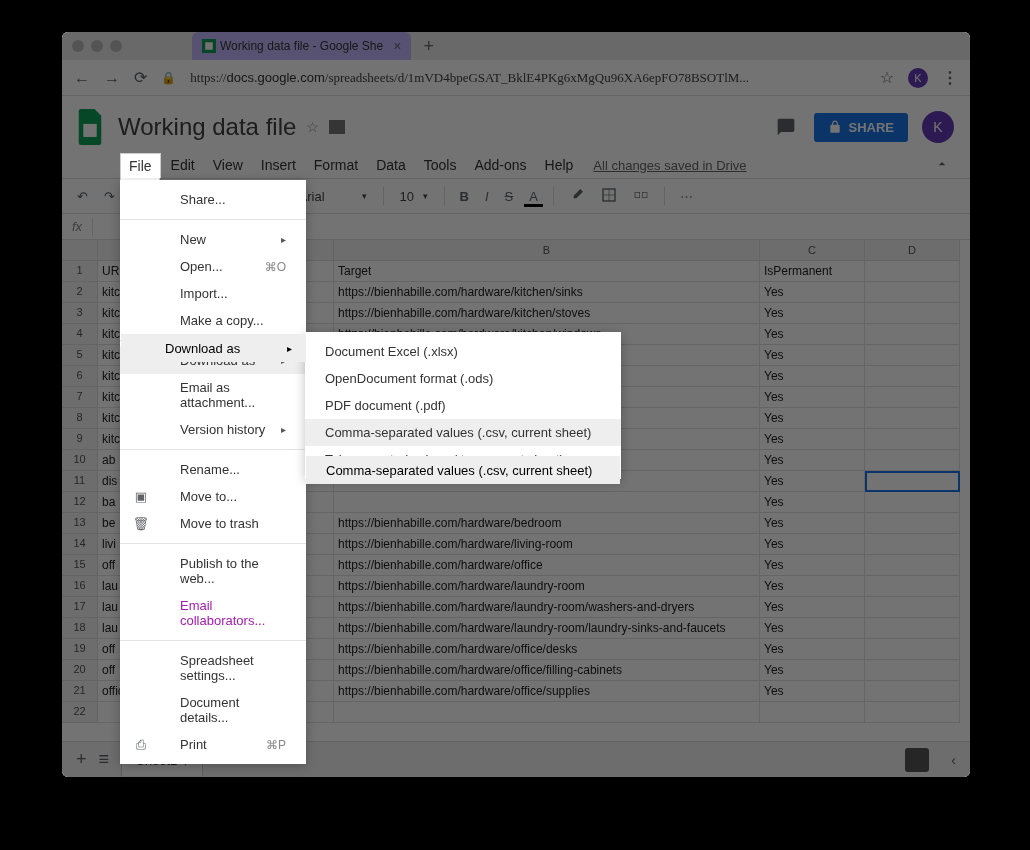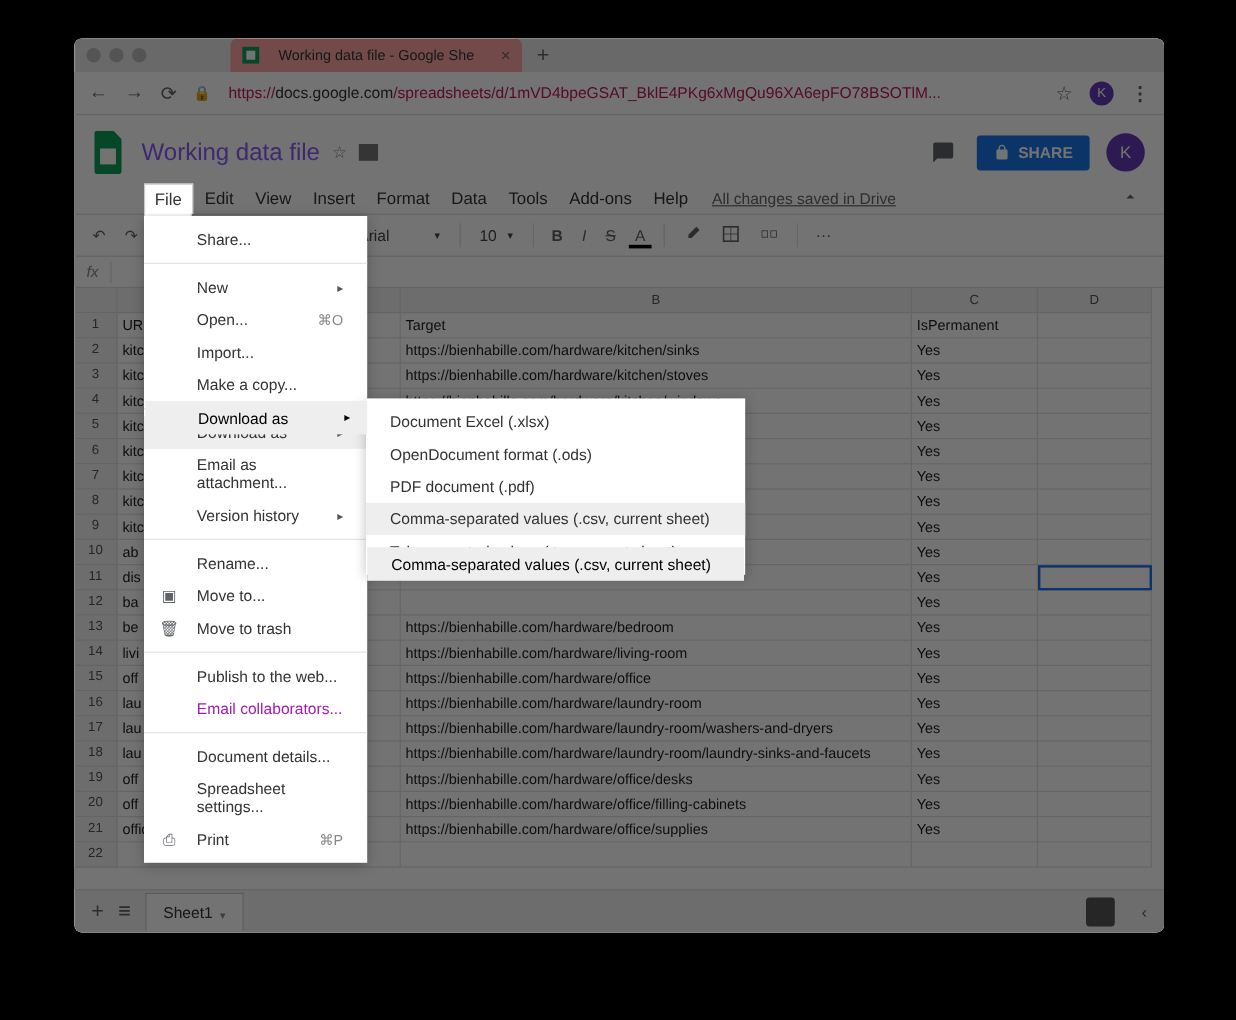--- a/index.html
+++ b/index.html
@@ -1,38 +1,38 @@
 <!DOCTYPE html>
 <html><head>
 <meta charset="utf-8">
 <style>
 * { margin: 0; padding: 0; box-sizing: border-box; font-family: Arial, sans-serif; }
 body { background: #000; width: 1030px; height: 850px; position: relative; overflow: hidden; }
 .window { position: absolute; left: 62px; top: 32px; width: 908px; height: 745px; background: #fff; border-radius: 6px; overflow: hidden; box-shadow: 0 10px 40px rgba(0,0,0,0.5); }
 .titlebar { height: 28px; background: #e8e8e8; display: flex; align-items: center; padding: 0 10px; }
 .traffic-lights { display: flex; gap: 7px; }
 .traffic-light { width: 12px; height: 12px; border-radius: 50%; background: #bbb; }
-.browser-tab { margin-left: 70px; background: #fca5a5; height: 28px; display: flex; align-items: center; padding: 0 10px; border-radius: 6px 6px 0 0; font-size: 12px; color: #333; gap: 16px; }
+.browser-tab { margin-left: 70px; background: #c4b5fd; height: 28px; display: flex; align-items: center; padding: 0 10px; border-radius: 6px 6px 0 0; font-size: 12px; color: #333; gap: 4px; }
 .tab-favicon { width: 14px; height: 14px; background: #0f9d58; display: flex; align-items: center; justify-content: center; }
 .tab-close { font-size: 14px; color: #666; margin-left: 6px; }
 .new-tab { color: #666; font-size: 18px; margin-left: 12px; }
 .addrbar { height: 36px; display: flex; align-items: center; padding: 0 12px; gap: 14px; border-bottom: 1px solid #ddd; }
 .nav-btn { color: #5f6368; font-size: 16px; }
 .lock-icon { color: #5f6368; font-size: 12px; }
 .url-text { font-size: 13px; color: #333; flex: 1; white-space: nowrap; overflow: hidden; }
-.url-text .gray { color: #be185d; }
+.url-text .gray { color: #404040; font-family: Liberation Serif, serif; }
 .star-icon { color: #5f6368; font-size: 16px; }
 .avatar-sm { width: 20px; height: 20px; border-radius: 50%; background: #673ab7; color: #fff; font-size: 11px; display: flex; align-items: center; justify-content: center; }
 .more-icon { color: #5f6368; font-size: 16px; font-weight: bold; }
 .docs-header { height: 56px; display: flex; align-items: center; padding: 6px 16px 0 10px; gap: 10px; }
 .sheets-logo { width: 36px; height: 48px; display: flex; align-items: center; justify-content: center; }
 .sheets-logo svg { width: 28px; height: 36px; }
 .doc-title-area { flex: 1; }
 .doc-title-row { display: flex; align-items: center; gap: 10px; }
-.doc-title { font-size: 20px; color: #8b5cf6; }
+.doc-title { font-size: 24px; color: #404040; }
 .doc-star { color: #888; font-size: 14px; }
 .doc-folder { width: 16px; height: 14px; background: #777; }
 .header-right { display: flex; align-items: center; gap: 14px; }
 .comments-btn { width: 28px; height: 28px; display: flex; align-items: center; justify-content: center; color: #5f6368; }
 .share-btn { background: #1a73e8; color: #fff; padding: 7px 14px; border-radius: 3px; font-size: 13px; font-weight: bold; display: flex; align-items: center; gap: 6px; }
 .avatar-lg { width: 32px; height: 32px; border-radius: 50%; background: #673ab7; color: #fff; display: flex; align-items: center; justify-content: center; font-size: 14px; }
 .menubar { display: flex; align-items: center; padding: 0 0 0 58px; font-size: 14px; color: #333; height: 26px; gap: 2px; }
 .menu-item { padding: 4px 8px; cursor: pointer; }
 .menu-item.active { background: #fff; border: 1px solid #ccc; border-bottom: none; position: relative; z-index: 101; }
 .save-status { color: #666; text-decoration: underline; margin-left: 10px; font-size: 13px; }
@@ -46,21 +46,21 @@
 .col-header { background: #f1f1f1; border-right: 1px solid #ddd; border-bottom: 1px solid #ddd; text-align: center; padding: 4px 0; color: #555; font-size: 11px; }
 .row-header { background: #f1f1f1; border-right: 1px solid #ddd; border-bottom: 1px solid #ddd; text-align: center; padding: 3px 0; color: #555; font-size: 11px; }
 .cell { border-right: 1px solid #e0e0e0; border-bottom: 1px solid #e0e0e0; padding: 3px 4px; white-space: nowrap; overflow: hidden; color: #222; height: 21px; }
 .cell.selected { border: 2px solid #1a73e8; }
 .tabs-bar { position: absolute; bottom: 0; left: 0; right: 0; height: 36px; background: #f1f1f1; border-top: 1px solid #ddd; display: flex; align-items: center; padding: 0 14px; gap: 12px; }
 .tab-btn { color: #5f6368; font-size: 18px; }
 .sheet-tab { background: #fff; padding: 8px 14px; font-size: 13px; color: #333; border-top: 1px solid #ccc; border-left: 1px solid #ccc; border-right: 1px solid #ccc; display: flex; align-items: flex-end; gap: 6px; }
 .explore-btn { margin-left: auto; width: 24px; height: 24px; background: #555; border-radius: 3px; }
 
 .dropdown { position: absolute; background: #fff; box-shadow: 0 2px 10px rgba(0,0,0,0.25); z-index: 100; font-size: 13px; color: #333; padding: 6px 0; }
-.dropdown .mitem { padding: 6px 20px 6px 44px; position: relative; display: flex; align-items: center; }
+.dropdown .mitem { padding: 6px 20px 6px 60px; position: relative; display: flex; align-items: center; }
 .dropdown .mitem.highlight { background: #eee; }
 .dropdown .mitem .shortcut { margin-left: auto; color: #888; font-size: 12px; }
 .dropdown .mitem .arrow { margin-left: auto; color: #555; font-size: 10px; }
 .dropdown .mitem.disabled { color: #a21caf; }
 .dropdown .msep { height: 1px; background: #e4e4e4; margin: 6px 0; }
 .dropdown .micon { position: absolute; left: 12px; width: 18px; text-align: center; color: #5f6368; }
 .file-menu { left: 58px; top: 148px; width: 186px; }
 .submenu { left: 243px; top: 300px; width: 316px; }
 .submenu .mitem { padding: 6px 20px; }
 .dim-overlay { position: absolute; inset: 0; background: rgba(0,0,0,0.55); pointer-events: none; z-index: 50; }
@@ -383,24 +383,24 @@
       </div>
     <div class="msep"></div>
     <div class="mitem">
         <span>Publish to the web...</span>
       </div>
     <div class="mitem disabled">
         <span>Email collaborators...</span>
       </div>
     <div class="msep"></div>
     <div class="mitem">
+        <span>Spreadsheet settings...</span>
+      </div>
+    <div class="mitem">
         <span>Document details...</span>
-      </div>
-    <div class="mitem">
-        <span>Spreadsheet settings...</span>
       </div>
     <div class="mitem">
         <span class="micon">⎙</span>
         <span>Print</span>
         <span class="shortcut">⌘P</span>
       </div>
   </div>
 
   <div class="dropdown submenu">
     <div class="mitem">

